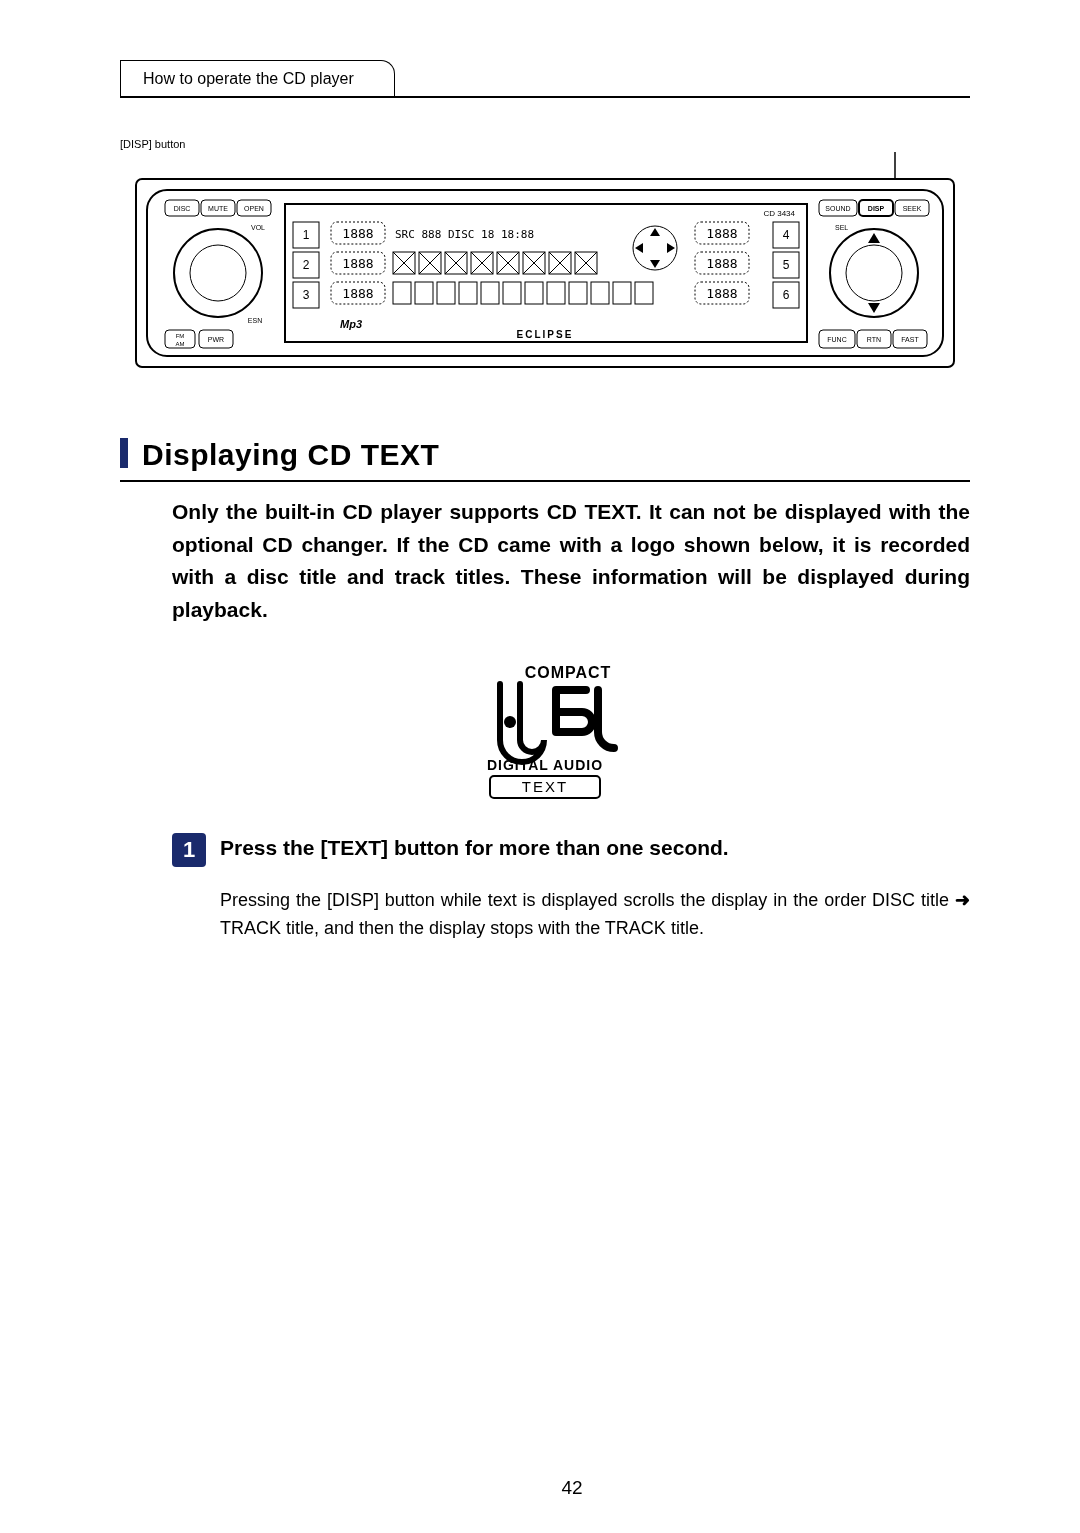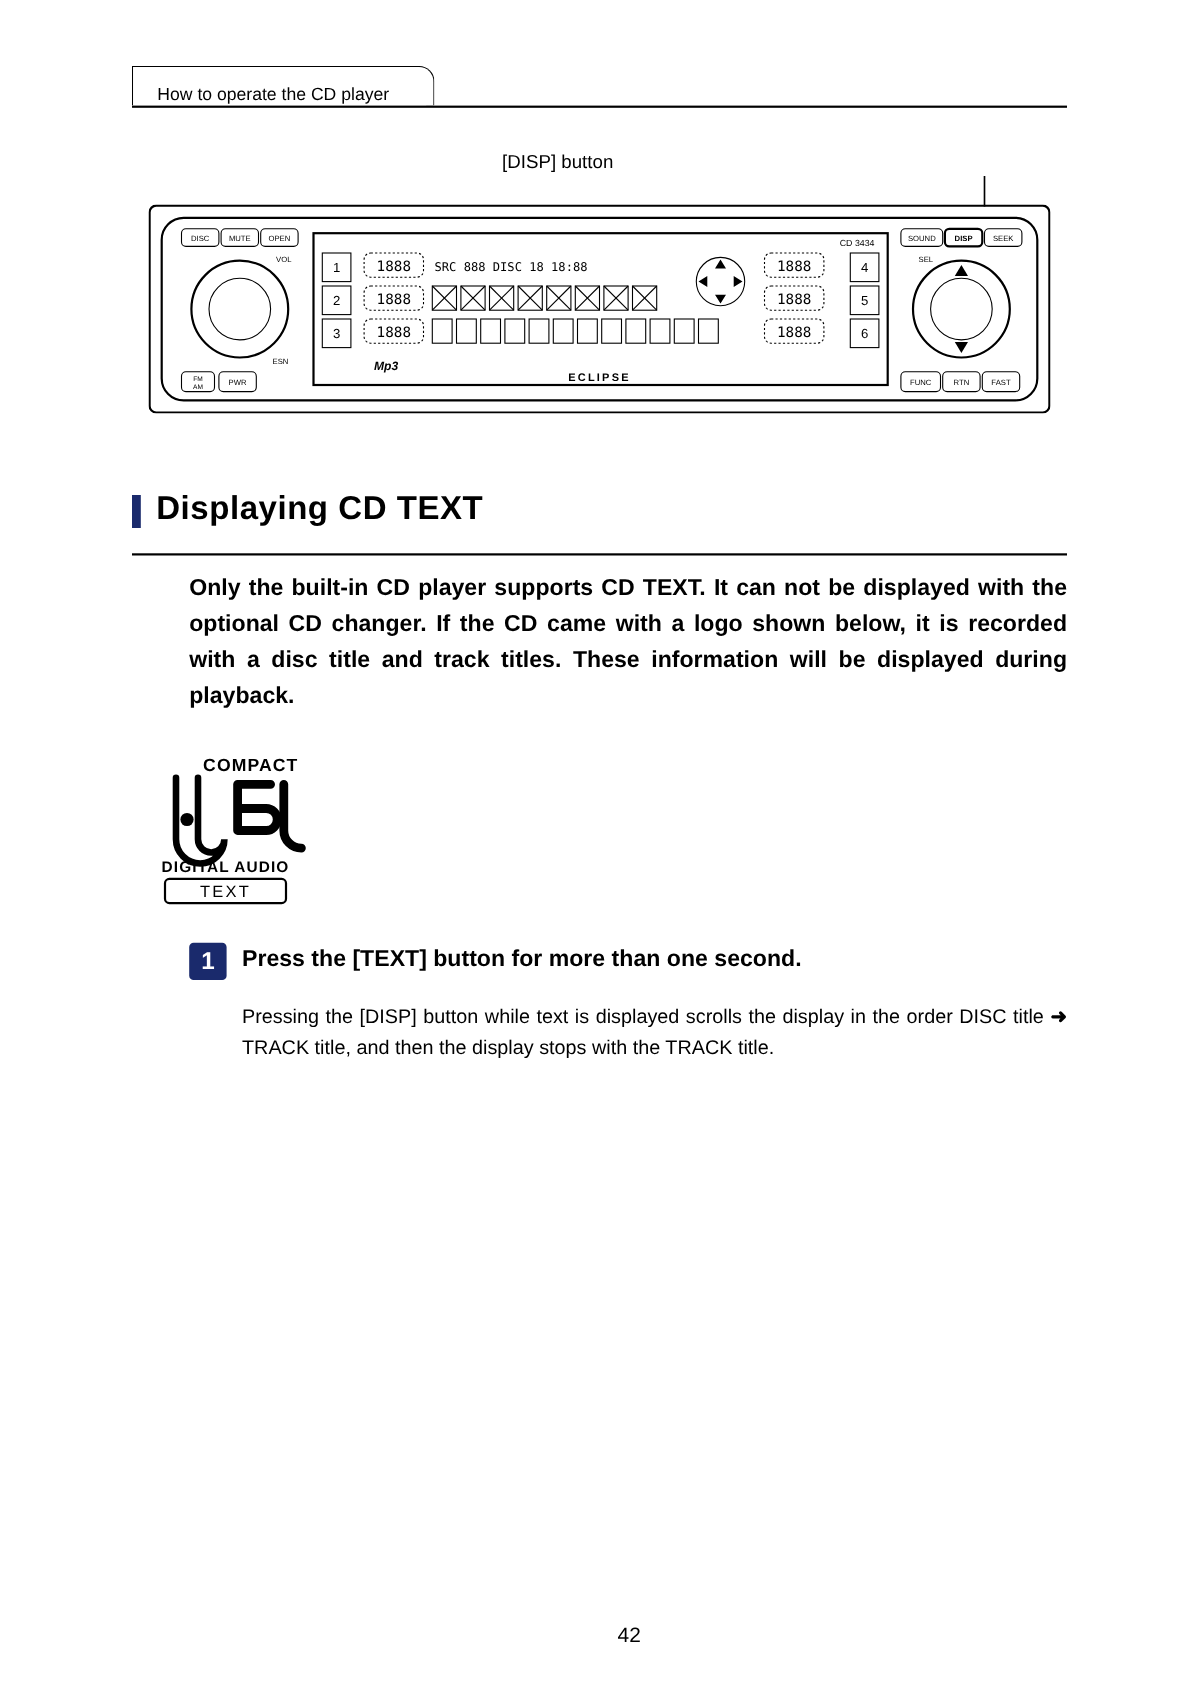--- a/index.html
+++ b/index.html
@@ -1,29 +1,29 @@
 <!DOCTYPE html>
 <html><head>
 <meta charset="utf-8">
 <style>
   html,body { margin:0; padding:0; background:#fff; }
   body { width:1080px; height:1533px; font-family:Arial,Helvetica,sans-serif; color:#000; position:relative; }
   .page { box-sizing:border-box; width:1080px; height:1533px; padding:60px 110px 0 120px; position:relative; }
   .header-row { display:flex; align-items:stretch; border-bottom:2px solid #000; height:36px; }
-  .header-chip { border:1px solid #000; border-bottom:none; border-top-right-radius:14px; padding:0 40px 0 22px; font-size:16px; display:flex; align-items:flex-end; }
+  .header-chip { border:1px solid #000; border-bottom:none; border-top-right-radius:14px; padding:0 40px 0 22px; font-size:16px; display:flex; align-items:center; }
   .device-area { margin-top:40px; }
-  .callout { text-align:center; font-size:17px; margin-right:76px; margin-bottom:2px;margin-top:20px; }
+  .callout { text-align:left; font-size:11px; margin-right:76px; margin-bottom:2px;margin-top:20px; }
   .callout-line { height:26px; position:relative; }
   .callout-line svg { position:absolute; right:60px; top:0; }
   .device-svg { display:block; margin:0 auto; }
-  .section-title-wrap { margin-top:70px; border-bottom:2px solid #000; padding-bottom:23px; display:flex; align-items:flex-end; }
+  .section-title-wrap { margin-top:70px; border-bottom:2px solid #000; padding-bottom:8px; display:flex; }
   .section-bar { width:8px; height:30px; background:#1a2a6c; margin-right:14px; }
   .section-title { font-size:30px; font-weight:bold; letter-spacing:0.5px; }
   .intro { margin:14px 0 0 52px; font-size:21px; line-height:1.55; text-align:justify;font-weight:bold; }
-  .logo-wrap { text-align:left; margin:36px 0 30px 0; }
+  .logo-wrap { text-align:center; margin:36px 0 30px 0; }
   .logo-svg { display:inline-block; }
   .step-row { display:flex; align-items:flex-start; margin-left:52px; margin-top:18px; }
   .step-num { width:34px; height:34px; background:#1a2a6c; color:#fff; font-size:22px; font-weight:bold; display:flex; align-items:center; justify-content:center; border-radius:4px; flex:0 0 34px; margin-right:14px; margin-top:-3px;}
   .step-title { font-size:21px; font-weight:bold; }
   .step-body { margin:20px 0 0 100px; font-size:18px; line-height:1.55; text-align:justify; }
   .arrow { font-weight:bold; }
   .page-num { position:absolute; bottom:34px; left:0; width:1080px; text-align:center; font-size:19px;padding-left:32px; }
 </style>
 </head>
 <body>

